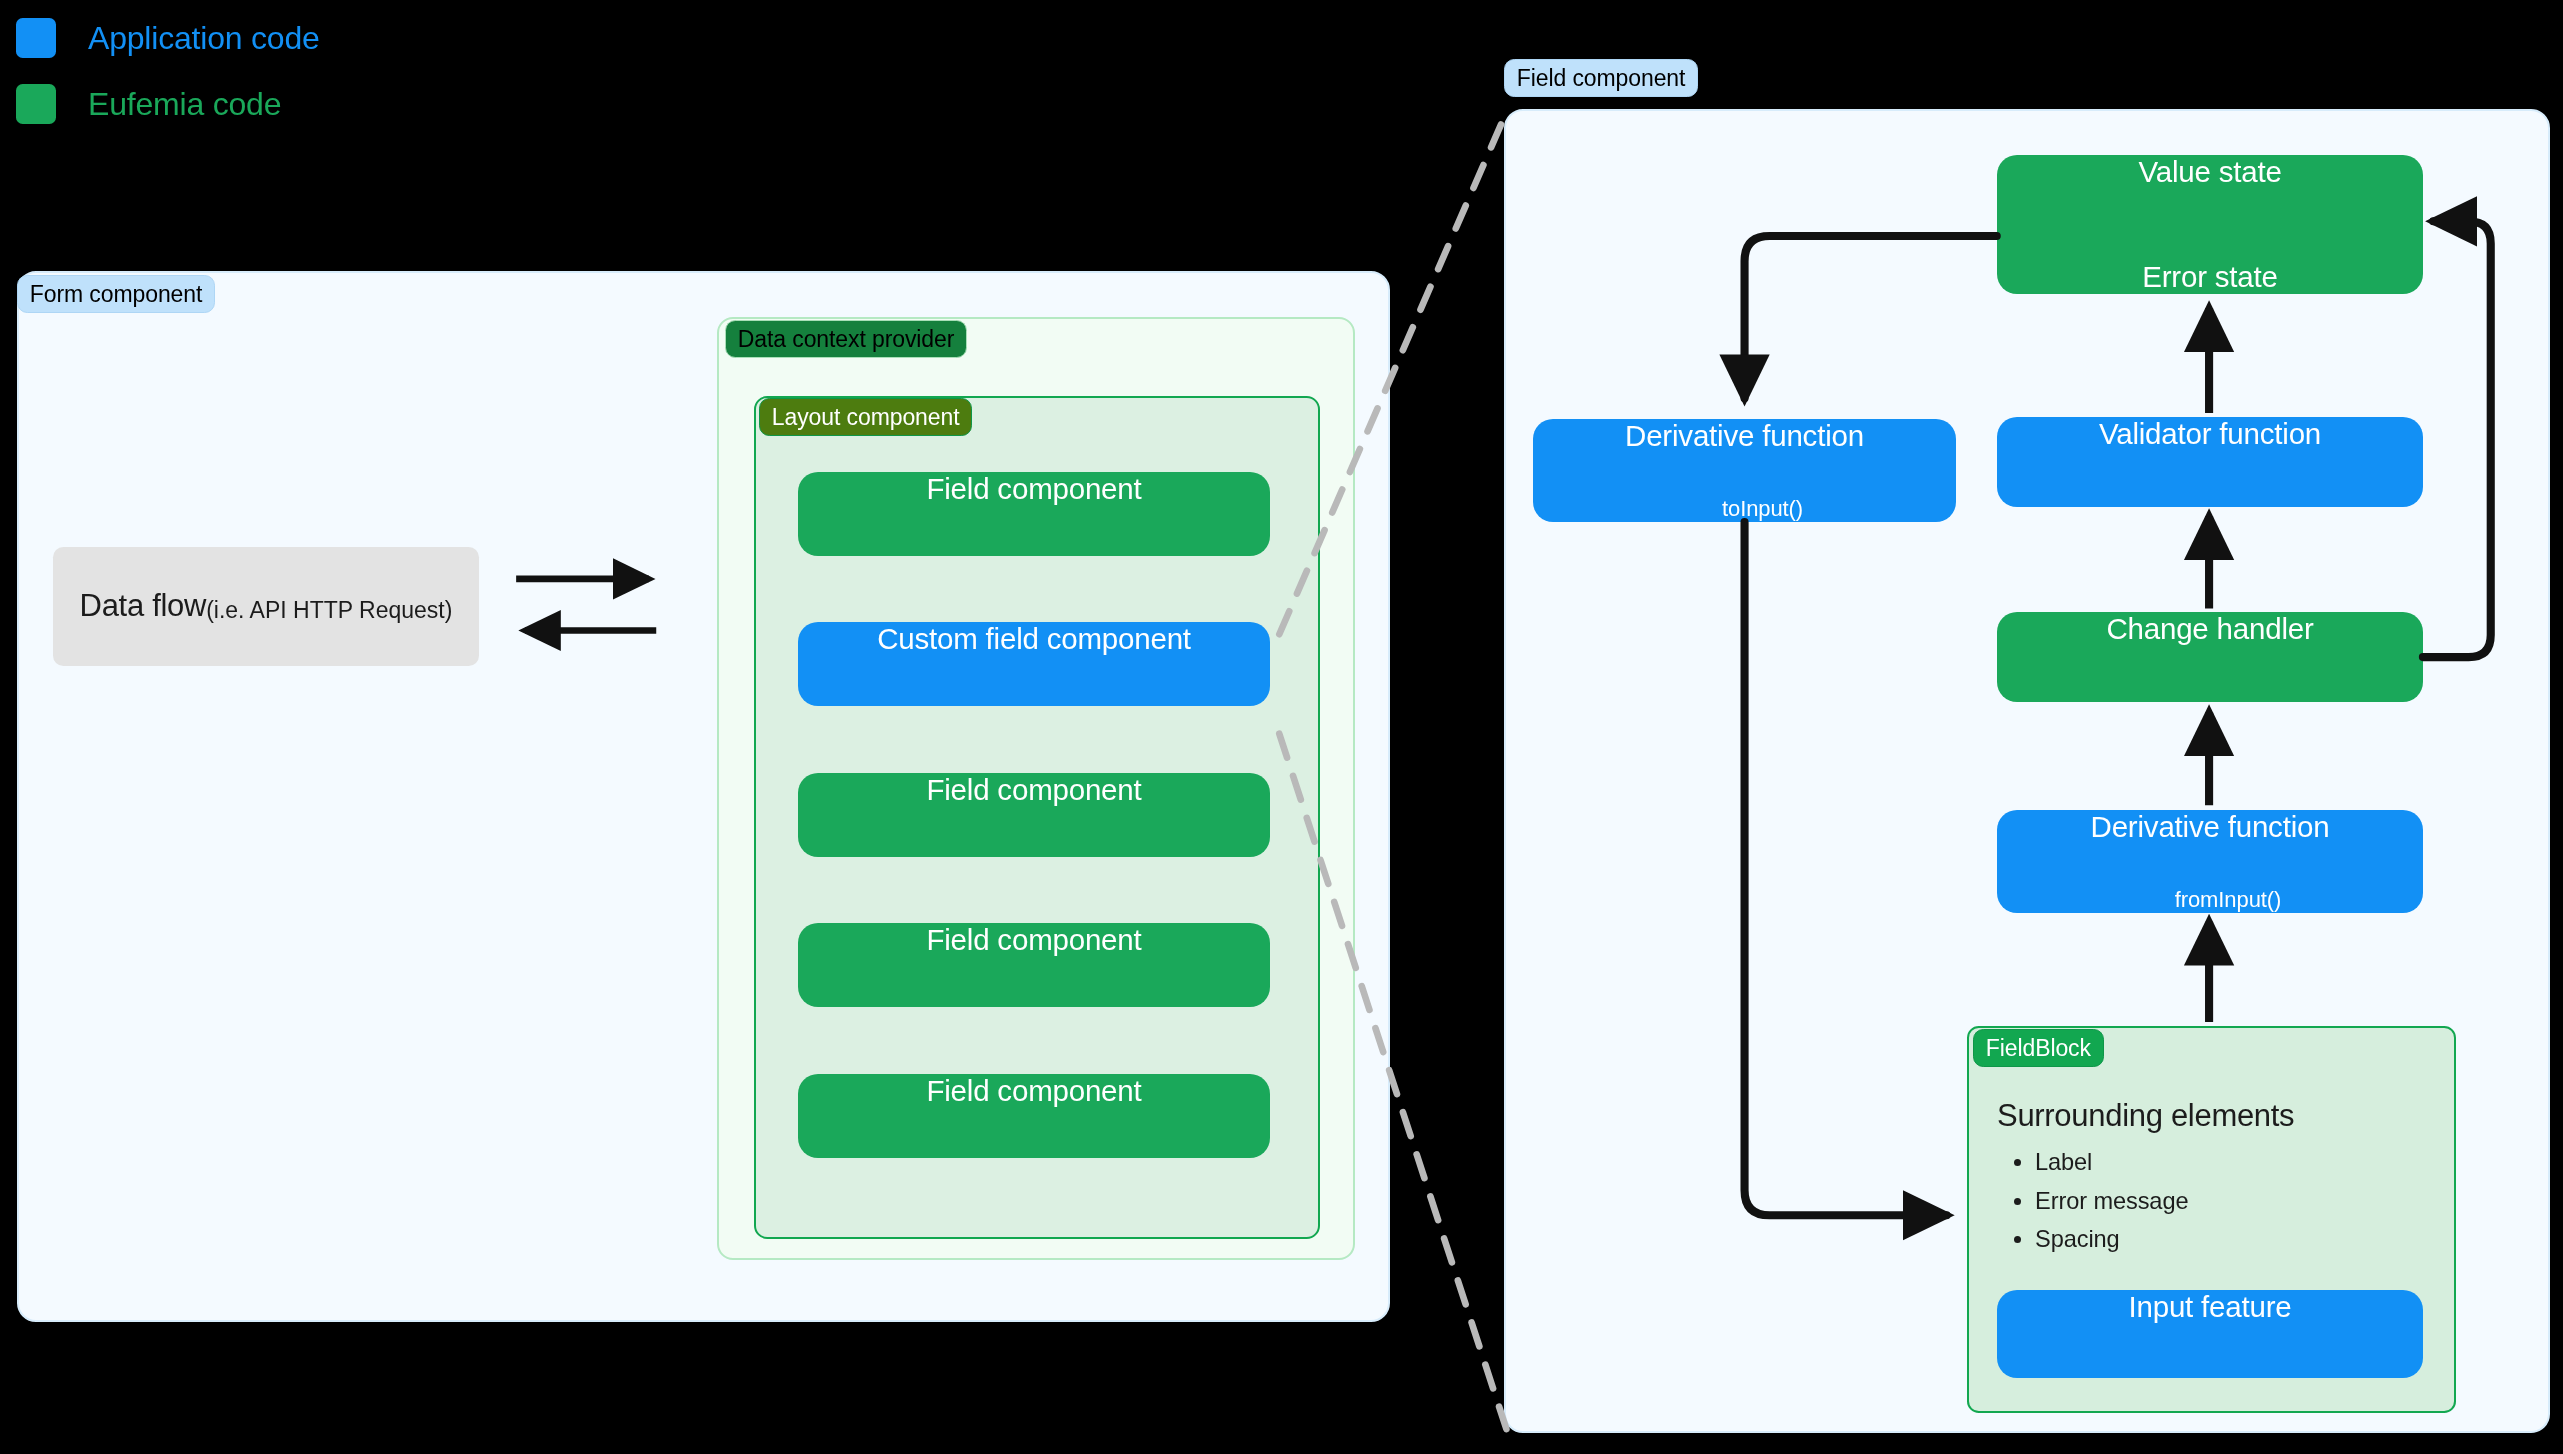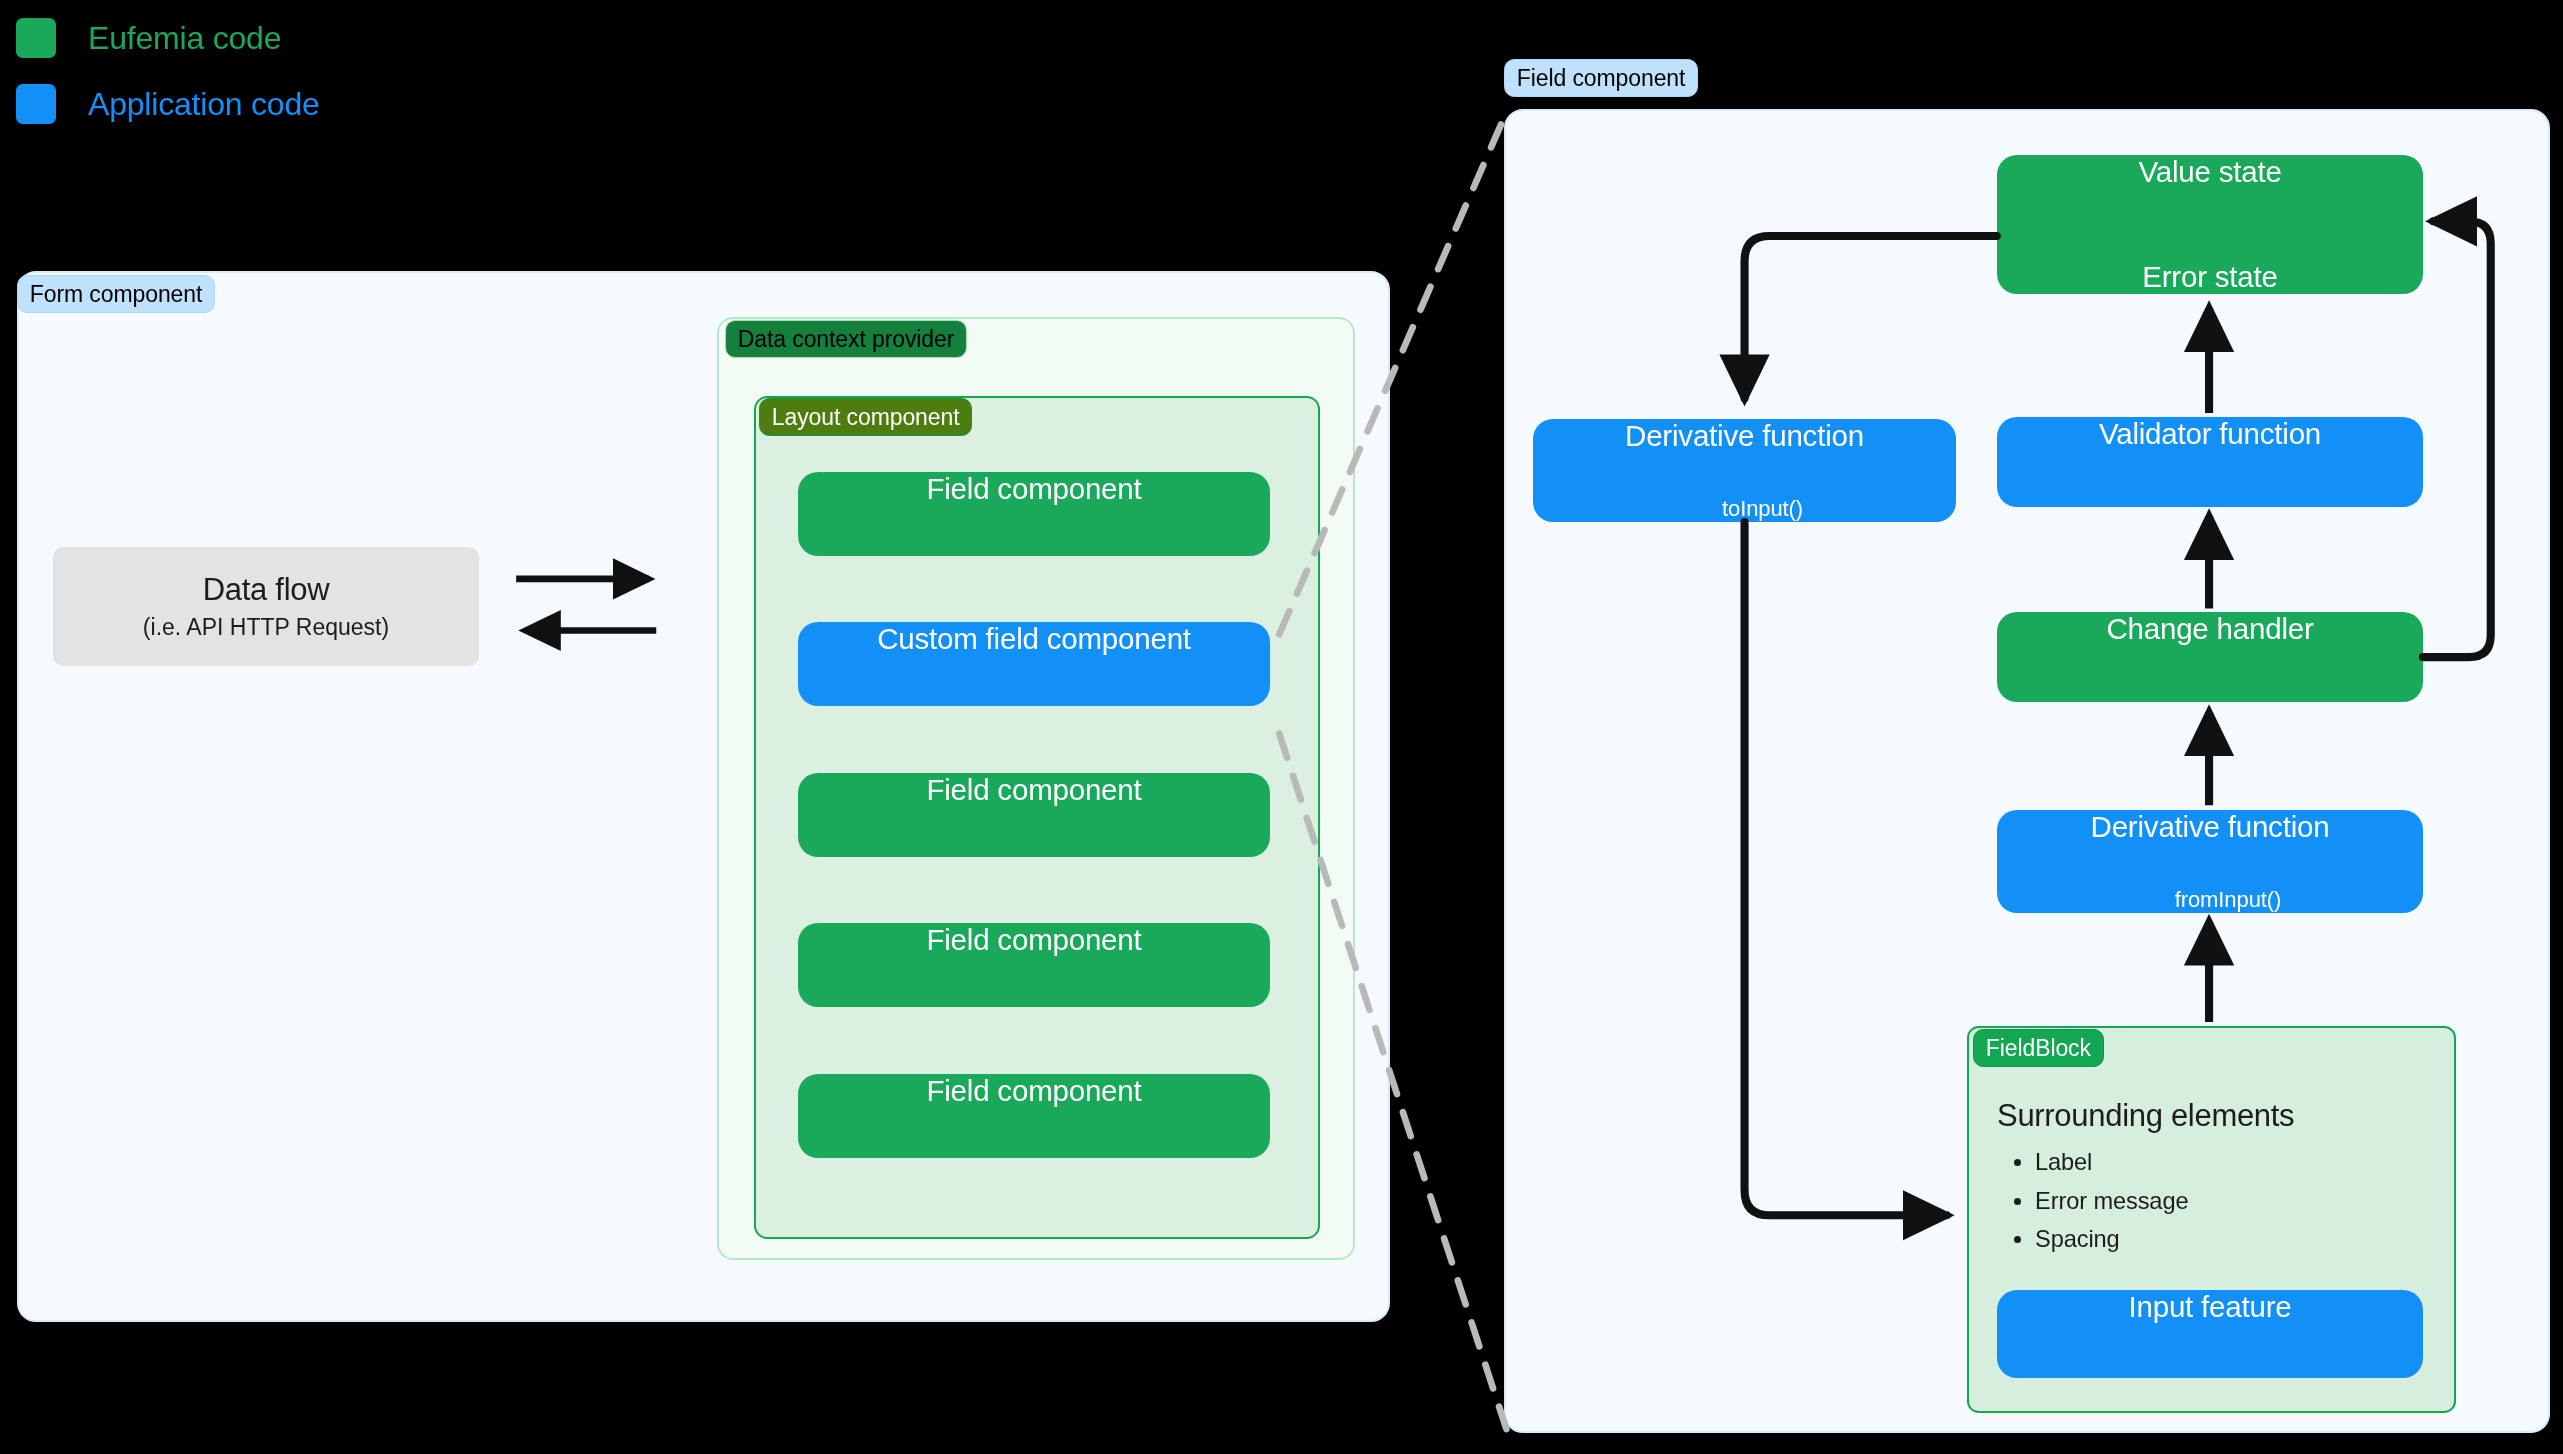--- a/index.html
+++ b/index.html
@@ -67,21 +67,21 @@
   }
   .box .t1{font-size:29.5px;line-height:1.16;letter-spacing:-0.2px;}
   .box .t2{font-size:22px;line-height:1.18;letter-spacing:-0.1px;margin-top:3.7px;margin-left:36px;}
   .green{background:#1aa85a;}
   .blue{background:#1290f5;}
 
   
   #dataflow{
     left:53px;top:547px;width:426px;height:119px;
     background:#e3e3e3;border-radius:10.3px;color:#1c1c1c;
-    display:flex;flex-direction:column;align-items:center;justify-content:center;
+    display:flex;flex-direction:row;align-items:center;justify-content:center;
   }
   #dataflow .t1{font-size:31px;line-height:1.1;letter-spacing:-0.3px;}
   #dataflow .t2{font-size:23px;line-height:1.1;margin-top:7.4px;}
 
   
   .field-box{left:798px;width:472px;height:84px;}
 
   
   #value-state{left:1997px;top:155px;width:426px;height:139px;}
   #to-input{left:1533px;top:419px;width:423px;height:103px;}
@@ -99,26 +99,26 @@
   
   .ov{position:absolute;left:0;top:0;width:2563px;height:1455px;pointer-events:none;}
   #ov-arrows{z-index:5;}
   #ov-dashed{z-index:4;}
 </style>
 </head>
 <body>
 
 <div class="abs" id="legend">
   <div class="legend-row">
+    <span class="legend-swatch" style="background:#1290f5"></span>
+    <span class="legend-label" style="color:#1290f5">Application code</span>
+  </div>
+  <div class="legend-row">
     <span class="legend-swatch" style="background:#1aa85a"></span>
     <span class="legend-label" style="color:#1aa85a">Eufemia code</span>
-  </div>
-  <div class="legend-row">
-    <span class="legend-swatch" style="background:#1290f5"></span>
-    <span class="legend-label" style="color:#1290f5">Application code</span>
   </div>
 </div>
 
 <div class="abs panel-badge" id="form-badge">Form component</div>
 <div class="abs panel" id="form-panel"></div>
 
 <div class="abs" id="dataflow">
   <span class="t1">Data flow</span>
   <span class="t2">(i.e. API HTTP Request)</span>
 </div>

